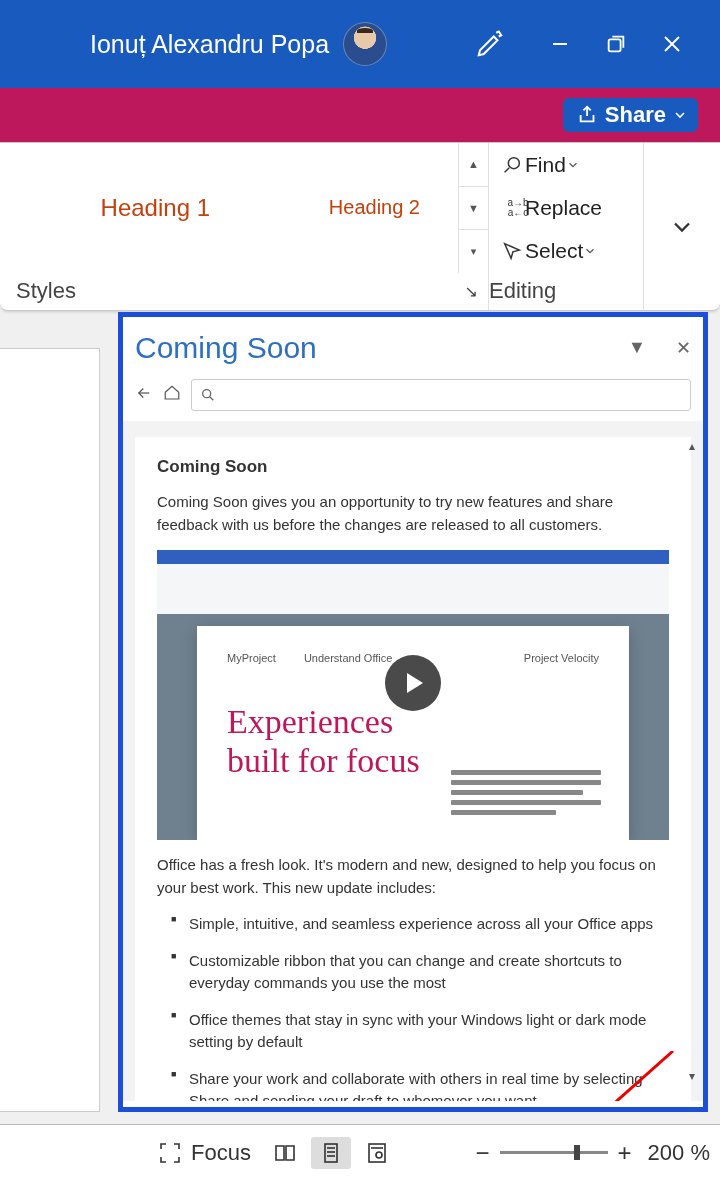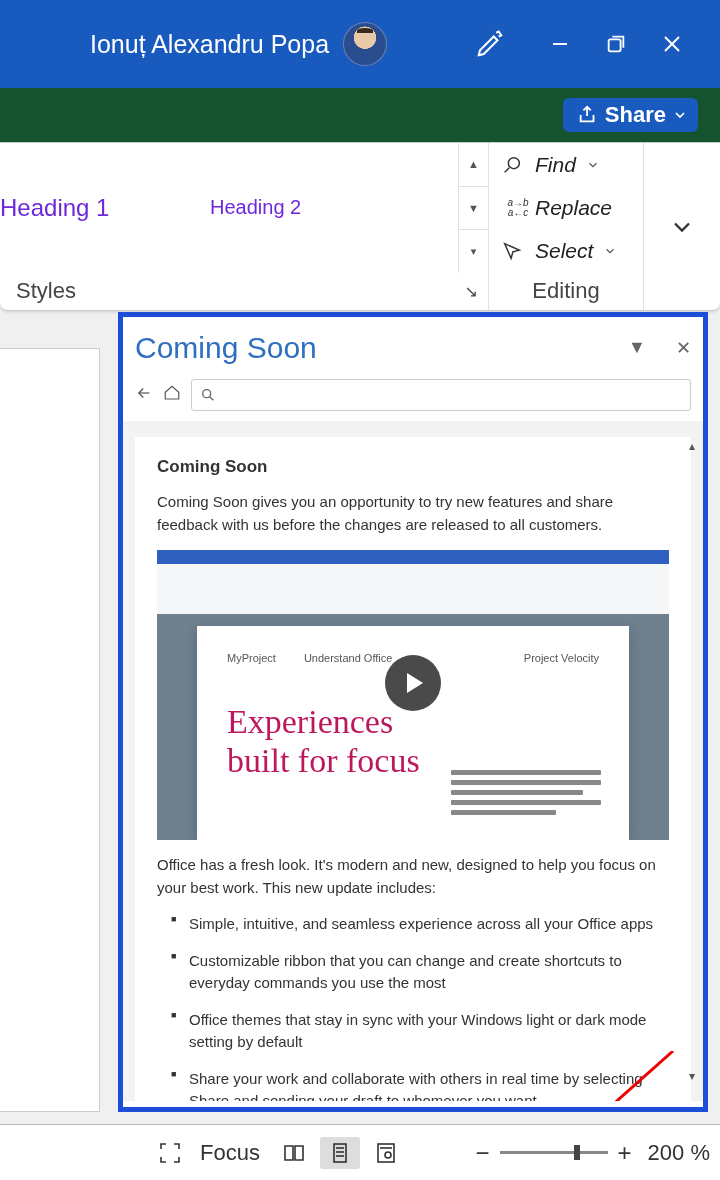--- a/index.html
+++ b/index.html
@@ -3,35 +3,35 @@
 <meta charset="utf-8">
 <style>
   * { box-sizing: border-box; margin: 0; padding: 0; }
   body { font-family: "Segoe UI", Arial, sans-serif; width: 720px; height: 1180px; overflow: hidden; background: #f0f0f0; position: relative; }
   .titlebar { background: #185abd; height: 88px; display: flex; align-items: center; padding: 0 20px 0 90px; color: #fff; position: relative; }
   .user-name { font-size: 25px; font-weight: 400; }
   .avatar { width: 44px; height: 44px; border-radius: 50%; background: radial-gradient(circle at 50% 35%, #e8c9a9 32%, #2a4d8f 33%); margin-left: 14px; border: 1px solid rgba(255,255,255,0.3); position: relative; overflow: hidden; }
   .avatar::before { content:""; position:absolute; left:30%; top:12%; width:40%; height:12%; background:#3a2a1c; border-radius: 50% 50% 0 0; }
   .titlebar-icon { width: 56px; display:flex; justify-content:center; color:#fff; cursor:pointer; }
   .titlebar-spacer { flex:1; }
-  .sharebar { height: 55px; background: #14532d; display:flex; justify-content:flex-end; align-items:center; padding: 0 22px 0 0; border-bottom:1px solid #ccc; }
+  .sharebar { height: 55px; background: #be185d; display:flex; justify-content:flex-end; align-items:center; padding: 0 22px 0 0; border-bottom:1px solid #ccc; }
   .share-btn { background:#185abd; color:#fff; border-radius:6px; padding:4px 10px 4px 14px; display:flex; align-items:center; font-size:22px; font-weight:600; cursor:pointer; gap:6px; }
   .ribbon { height: 168px; background:#fff; display:flex; border-bottom:1px solid #ccc; border-radius:0 0 8px 8px; box-shadow: 0 1px 3px rgba(0,0,0,0.15); }
   .styles-group { flex:1; display:flex; flex-direction:column; border-right:1px solid #e0e0e0; position:relative; }
   .styles-list { flex:1; display:flex; align-items:center; overflow:hidden; }
-  .style-item { flex:0 0 210px; text-align:left; font-size:24px; color:#6d28d9; cursor:pointer; }
+  .style-item { flex:0 0 210px; text-align:right; font-size:24px; color:#c2410c; cursor:pointer; }
   .style-spinners { position:absolute; right:0; top:0; height:130px; width:30px; border-left:1px solid #e0e0e0; display:flex; flex-direction:column; }
   .spin { flex:1; display:flex; align-items:center; justify-content:center; font-size:11px; color:#555; border-bottom:1px solid #e0e0e0; cursor:pointer; }
   .spin:last-child{border-bottom:none;}
   .group-label-row { height:38px; display:flex; align-items:center; padding:0 10px 0 16px; font-size:22px; color:#444; }
   .group-label-row .launcher { margin-left:auto; font-size:16px; cursor:pointer; }
   .editing-group { width:155px; display:flex; flex-direction:column; border-right:1px solid #e0e0e0; }
-  .edit-btn { flex:1; display:flex; align-items:center; gap:10px; padding:0 10px; font-size:21px; color:#222; cursor:pointer;font-style:italic; }
+  .edit-btn { flex:1; display:flex; align-items:center; padding:0 10px; font-size:21px; color:#222; cursor:pointer; }
   .edit-icon { width:26px; display:flex; justify-content:center; color:#333; }
-  .edit-label-row { height:38px; display:flex; align-items:center; justify-content:center; font-size:22px; color:#444; }
+  .edit-label-row { height:38px; display:flex; align-items:center; justify-content:flex-start; font-size:22px; color:#444; }
   .collapse-col { width:76px; display:flex; align-items:center; justify-content:center; }
   .collapse-col svg{cursor:pointer;}
 
   .pane { position:absolute; left:118px; top:312px; right:12px; bottom:68px; background:#fff; border:5px solid #1d4ed8; }
   .pane-header { padding:14px 12px 8px 12px; font-size:30px; color:#2e6fc1; display:flex; align-items:center; }
   .pane-header .pane-actions{ margin-left:auto; display:flex; gap:30px; }
   .pane-header .pane-actions span{ color:#666; cursor:pointer; font-size:18px;}
   .pane-nav { display:flex; align-items:center; gap:6px; padding: 6px 12px 10px 12px; }
   .pane-nav .navbtn{ width:22px; color:#555; cursor:pointer; }
   .pane-search { flex:1; height:32px; border:1px solid #ccc; border-radius:3px; display:flex; align-items:center; padding:0 8px; }
@@ -52,21 +52,21 @@
   .play-btn::after{ content:""; border-left:16px solid #fff; border-top:10px solid transparent; border-bottom:10px solid transparent; margin-left:4px;}
   ul.features { list-style:none; padding:0 0 0 14px; }
   ul.features li { position:relative; padding-left:18px; font-size:15px; color:#333; line-height:1.5; margin-bottom:14px; }
   ul.features li::before{ content:"■"; position:absolute; left:0; top:0; font-size:9px; color:#333; }
   .pane-scroll { position:absolute; right:2px; top:18px; bottom:18px; width:18px; display:flex; flex-direction:column; justify-content:space-between; align-items:center;}
   .scroll-arrow{ font-size:12px; color:#555; cursor:pointer;}
 
   svg.arrow-annotation{ position:absolute; left:350px; top:630px; pointer-events:none; }
 
   .statusbar { position:absolute; left:0; right:0; bottom:0; height:56px; background:#fff; border-top:1px solid #bbb; display:flex; align-items:center; padding:0 10px 0 150px; gap:6px; font-size:22px; color:#333;}
-  .sb-btn{ padding:4px 8px; display:flex; align-items:center; gap:18px; cursor:pointer; }
+  .sb-btn{ padding:4px 8px; display:flex; align-items:center; gap:9px; cursor:pointer; }
   .sb-btn.active{ background:#ddd; border-radius:3px;}
   .zoom-slider{ flex:0 0 160px; display:flex; align-items:center; gap:6px; margin-left:auto;}
   .slider-track{ width:108px; height:3px; background:#888; position:relative;}
   .slider-thumb{ position:absolute; left:74px; top:-6px; width:6px; height:15px; background:#444;}
   .zm{ font-size:24px; font-weight:300; color:#333; cursor:pointer; padding:0 4px;}
 
   .doc-edge{ position:absolute; left:0; top:348px; width:100px; bottom:68px; background:#fff; border:1px solid #ccc; border-left:none;}
 </style>
 </head>
 <body>

